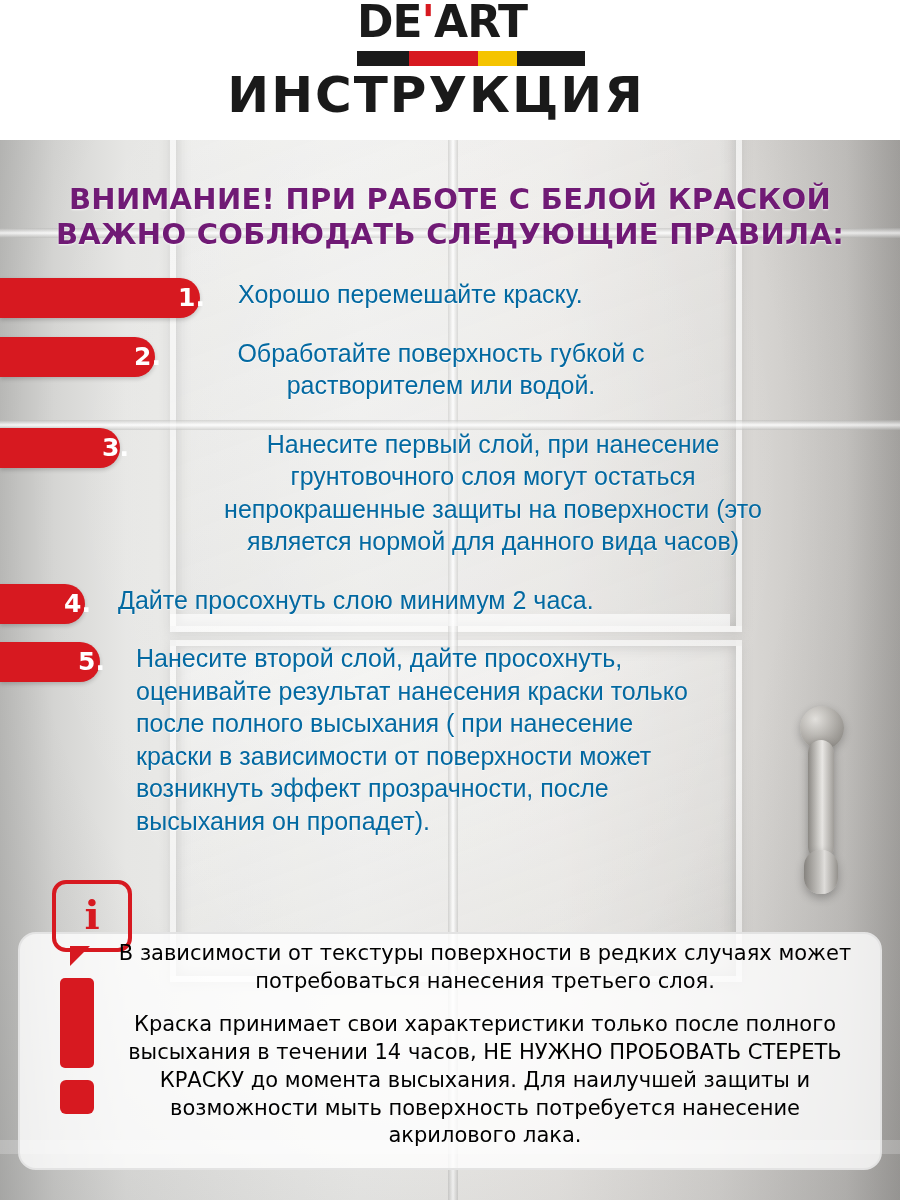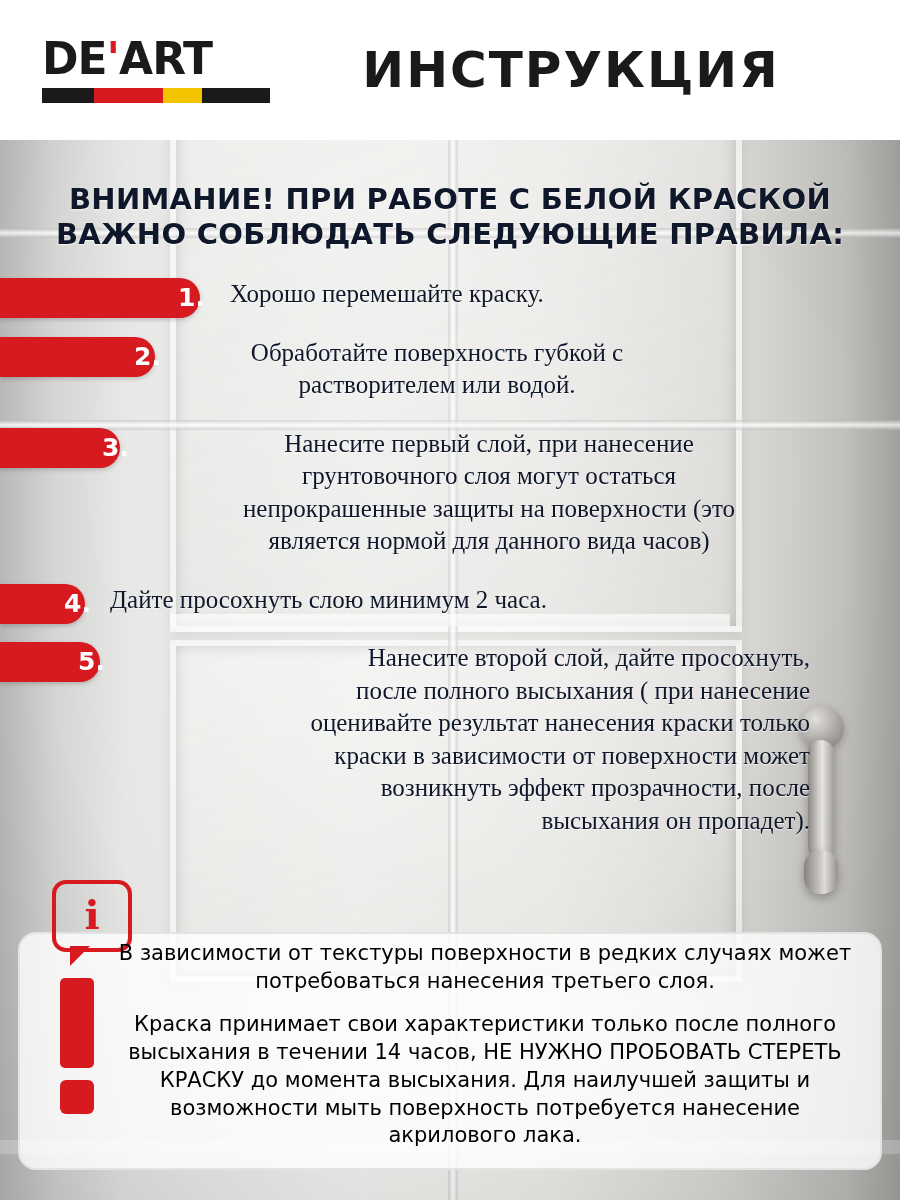--- a/index.html
+++ b/index.html
@@ -97,20 +97,21 @@
 
   
   .header {
     position: absolute;
     left: 0; top: 0;
     width: 900px;
     height: 140px;
     background: #ffffff;
     display: flex;
     align-items: center;
+    flex-direction: column;
   }
   .logo {
     margin-left: 42px;
     width: 228px;
   }
   .logo-word {
     font-family: "DejaVu Sans", sans-serif;
     font-weight: bold;
     font-size: 44px;
     letter-spacing: -1px;
@@ -140,21 +141,21 @@
     color: #1a1a1a;
     padding-right: 28px;
   }
 
   
   .attention {
     position: absolute;
     left: 0; top: 182px;
     width: 900px;
     text-align: center;
-    color: #0f172a;
+    color: #701a75;
     font-family: "DejaVu Sans", sans-serif;
     font-weight: bold;
     font-size: 29px;
     line-height: 1.22;
     letter-spacing: 0.3px;
     text-shadow: 0 1px 2px rgba(255,255,255,0.8);
   }
 
   
   .steps {
@@ -180,47 +181,48 @@
     position: absolute;
     top: 0;
     height: 40px;
     line-height: 40px;
     color: #ffffff;
     font-family: "DejaVu Sans", sans-serif;
     font-weight: bold;
     font-size: 25px;
   }
   .step .text {
-    color: #0f172a;
-    font-family: Liberation Serif, serif;
+    color: #0369a1;
+    font-family: Liberation Sans, sans-serif;
     font-size: 25px;
     line-height: 1.30;
     text-align: center;
     padding: 0 60px;
     text-shadow: 0 1px 1px rgba(255,255,255,0.75);
+    margin-left: 8px;
   }
   .step-1 .ribbon { width: 200px; }
   .step-1 .num { left: 178px; }
   .step-1 .text { padding-left: 230px; padding-right: 120px; text-align: left; }
 
   .step-2 .ribbon { width: 155px; }
   .step-2 .num { left: 134px; }
   .step-2 .text { padding-left: 84px; padding-right: 110px; text-align: center; }
 
   .step-3 .ribbon { width: 120px; }
   .step-3 .num { left: 102px; }
   .step-3 .text { padding-left: 150px; padding-right: 72px; text-align: center; }
 
   .step-4 .ribbon { width: 85px; }
   .step-4 .num { left: 64px; }
   .step-4 .text { padding-left: 110px; padding-right: 70px; text-align: left; }
 
   .step-5 .ribbon { width: 100px; }
   .step-5 .num { left: 78px; }
-  .step-5 .text { padding-left: 128px; padding-right: 90px; text-align: right; }
+  .step-5 .text { padding-left: 128px; padding-right: 90px; text-align: left; }
 
   .step .text .line { display: block; }
 
   
   .note-wrap {
     position: absolute;
     left: 18px;
     top: 918px;
     width: 864px;
   }
@@ -382,22 +384,22 @@
       <div class="text">
         <span class="line">Дайте просохнуть слою минимум 2 часа.</span>
       </div>
     </div>
 
     <div class="step step-5" style="margin-top:22px;">
       <div class="ribbon"></div>
       <div class="num">5.</div>
       <div class="text">
         <span class="line">Нанесите второй слой, дайте просохнуть,</span>
+        <span class="line">оценивайте результат нанесения краски только</span>
         <span class="line">после полного высыхания ( при нанесение</span>
-        <span class="line">оценивайте результат нанесения краски только</span>
         <span class="line">краски в зависимости от поверхности может</span>
         <span class="line">возникнуть эффект прозрачности, после</span>
         <span class="line">высыхания он пропадет).</span>
       </div>
     </div>
 
   </div>
 
   <div class="note-wrap">
     <div class="note-box"></div>

